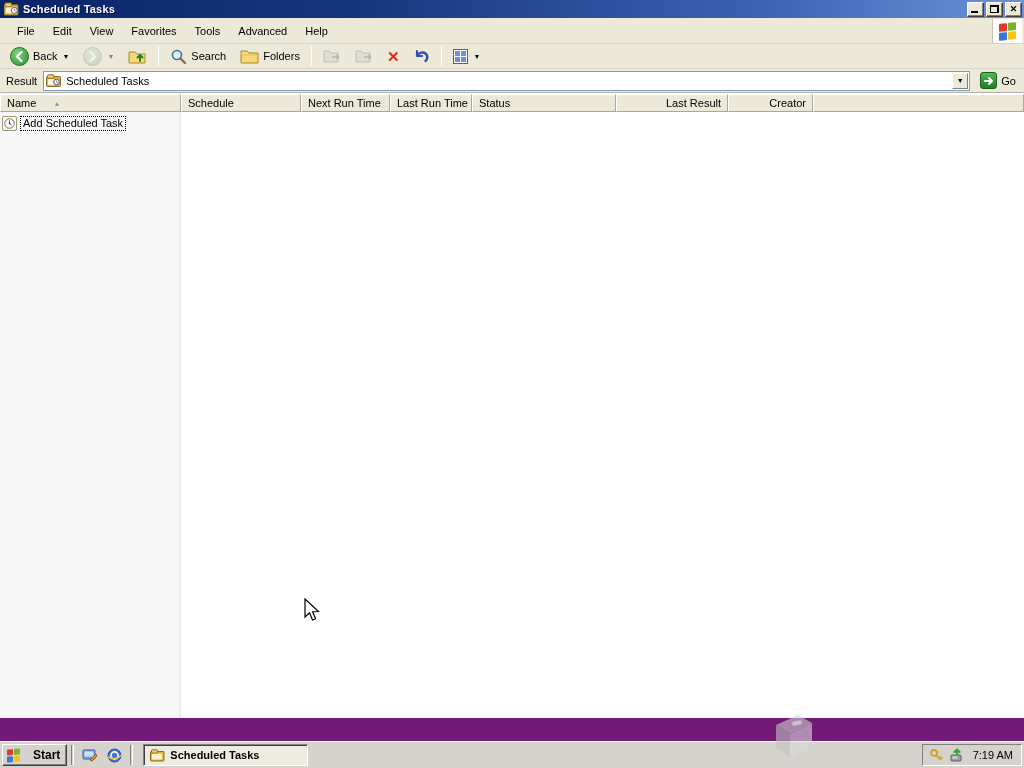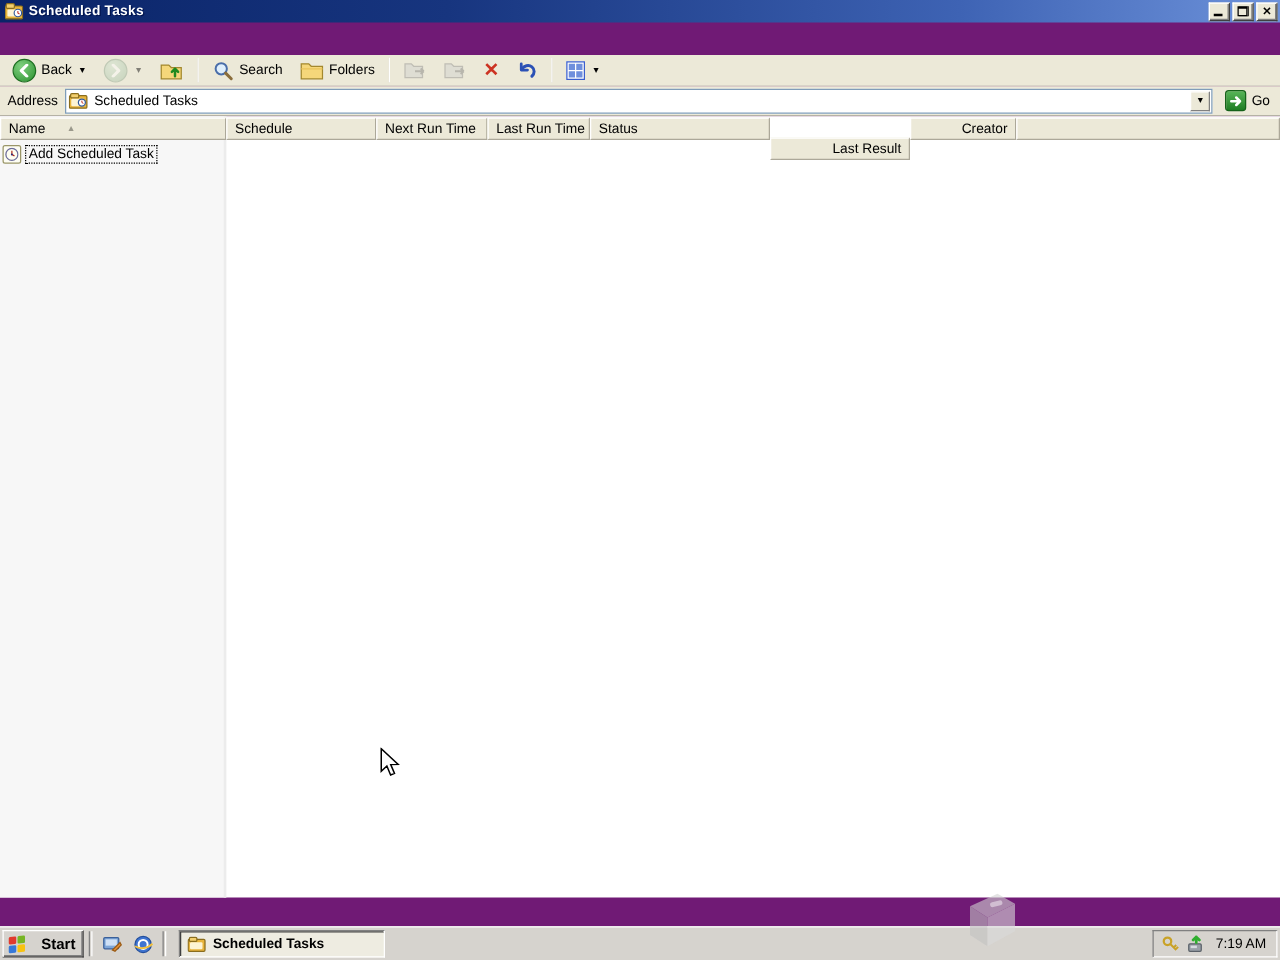--- a/index.html
+++ b/index.html
@@ -117,20 +117,37 @@
     <span class="title">Scheduled Tasks</span>
     <span class="winbtn">
         <span class="min-glyph"></span>
       </span>
     <span class="winbtn">
         <span class="restore-glyph"></span>
       </span>
     <span class="winbtn">✕</span>
   </div>
 
+  <div class="menubar">
+    <span class="menu-item">File</span>
+    <span class="menu-item">Edit</span>
+    <span class="menu-item">View</span>
+    <span class="menu-item">Favorites</span>
+    <span class="menu-item">Tools</span>
+    <span class="menu-item">Advanced</span>
+    <span class="menu-item">Help</span>
+    <span class="menu-logo">
+      <span class="winflag">
+          <i class="r"></i>
+          <i class="g"></i>
+          <i class="b"></i>
+          <i class="y"></i>
+        </span>
+    </span>
+  </div>
 
   <div class="toolbar">
     <span class="tbtn">
       <span class="circle-btn">
         <svg width="11" height="11" viewBox="0 0 11 11">
             <path d="M7.5 1 L3 5.5 L7.5 10" stroke="#fff" stroke-width="2.4" fill="none" stroke-linecap="round" stroke-linejoin="round"></path>
           </svg>
       </span>
       <span>Back</span>
       <span class="drop-arrow">▼</span>
@@ -192,21 +209,21 @@
           <i></i>
           <i></i>
           <i></i>
           <i></i>
         </span>
       <span class="drop-arrow">▼</span>
     </span>
   </div>
 
   <div class="addressbar">
-    <span class="address-label">Address</span>
+    <span class="address-label">Result</span>
     <div class="address-field">
       <svg width="16" height="14" viewBox="0 0 16 14">
         <rect x="0.5" y="2.5" width="14" height="10" rx="1" fill="#e8b53c" stroke="#8a6d1d"></rect>
         <rect x="1.5" y="0.8" width="6.5" height="3.5" rx="1" fill="#f3cf6e" stroke="#8a6d1d"></rect>
         <rect x="2" y="5" width="10.5" height="6" rx="1" fill="#fdf4d4"></rect>
         <circle cx="10.5" cy="8" r="2.8" fill="#fff" stroke="#335a9a"></circle>
         <path d="M10.5 6.5 V8 L11.7 8.7" stroke="#c03020" fill="none" stroke-width="0.8"></path>
       </svg>
       <span class="addr-text">Scheduled Tasks</span>
       <span class="addr-dropbtn">▼</span>
@@ -226,21 +243,21 @@
 
     <div class="header-row">
       <span class="hcell" style="width:181px;">
         <span>Name</span>
         <span class="sort-glyph">▲</span>
       </span>
       <span class="hcell" style="width:120px;">Schedule</span>
       <span class="hcell" style="width:89px;">Next Run Time</span>
       <span class="hcell" style="width:82px;">Last Run Time</span>
       <span class="hcell" style="width:144px;">Status</span>
-      <span class="hcell right" style="width:112px;margin-top:16px;">Last Result</span>
+      <span class="hcell right" style="width:112px;">Last Result</span>
       <span class="hcell" style="width:85px;text-align:right;">Creator</span>
       <span class="hcell" style="flex:1;"></span>
     </div>
 
     <div class="row">
       <span class="task-icon16">
         <svg width="11" height="11" viewBox="0 0 11 11">
           <circle cx="5.5" cy="5.5" r="4.8" fill="#fefef2" stroke="#6b6b9a"></circle>
           <path d="M5.5 2.5 V5.5 L7.6 6.8" stroke="#b03020" fill="none" stroke-width="1"></path>
           <circle cx="5.5" cy="5.5" r="0.8" fill="#2a2a7a"></circle>

